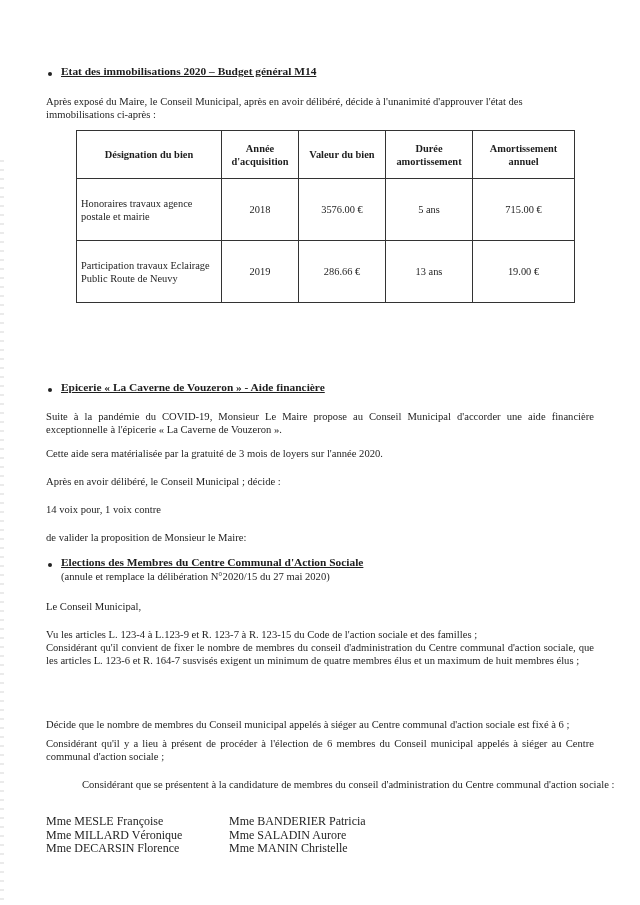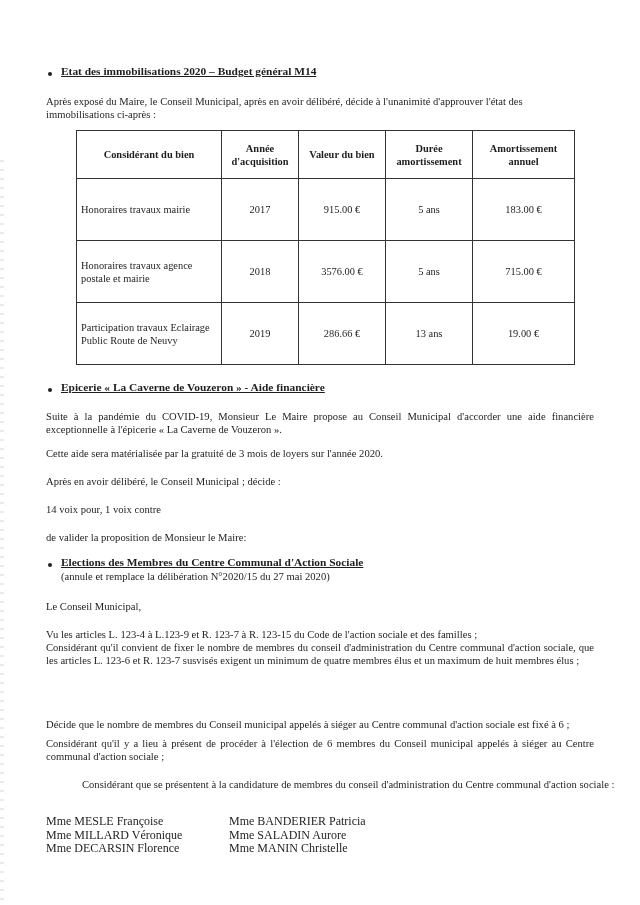--- a/index.html
+++ b/index.html
@@ -30,32 +30,25 @@
 <div class="scan-edge"></div>
 
 <span class="bullet" style="left:48px;top:72px;"></span>
 <div class="abs heading" style="left:61px;top:65px;">Etat des immobilisations 2020 – Budget général M14</div>
 <div class="abs" style="left:46px;top:95px;white-space:nowrap;">Après exposé du Maire, le Conseil Municipal, après en avoir délibéré, décide à l'unanimité d'approuver l'état des</div>
 <div class="abs" style="left:46px;top:108px;">immobilisations ci-après :</div>
 
 <table class="immo">
   <tbody>
       <tr>
-    <th style="width:136px;">Considérant du bien</th>
+    <th style="width:136px;">Désignation du bien</th>
     <th style="width:68px;">Année d'acquisition</th>
     <th style="width:78px;">Valeur du bien</th>
     <th style="width:78px;">Durée amortissement</th>
     <th style="width:93px;">Amortissement annuel</th>
-  </tr>
-  <tr>
-    <td>Honoraires travaux mairie</td>
-    <td class="c">2017</td>
-    <td class="c">915.00 €</td>
-    <td class="c">5 ans</td>
-    <td class="c">183.00 €</td>
   </tr>
   <tr>
     <td>Honoraires travaux agence postale et mairie</td>
     <td class="c">2018</td>
     <td class="c">3576.00 €</td>
     <td class="c">5 ans</td>
     <td class="c">715.00 €</td>
   </tr>
   <tr>
     <td>Participation travaux Eclairage Public Route de Neuvy</td>
@@ -73,21 +66,21 @@
 <div class="para" style="top:447px;">Cette aide sera matérialisée par la gratuité de 3 mois de loyers sur l'année 2020.</div>
 <div class="para" style="top:475px;">Après en avoir délibéré, le Conseil Municipal ; décide :</div>
 <div class="para" style="top:503px;">14 voix pour, 1 voix contre</div>
 <div class="para" style="top:531px;">de valider la proposition de Monsieur le Maire:</div>
 
 <span class="bullet" style="left:48px;top:563px;"></span>
 <div class="abs heading" style="left:61px;top:556px;">Elections des Membres du Centre Communal d'Action Sociale</div>
 <div class="abs" style="left:61px;top:570px;">(annule et remplace la délibération N°2020/15 du 27 mai 2020)</div>
 <div class="para" style="top:600px;">Le Conseil Municipal,</div>
 <div class="para" style="top:628px;">Vu les articles L. 123-4 à L.123-9 et R. 123-7 à R. 123-15 du Code de l'action sociale et des familles ;</div>
-<div class="para" style="top:641px;">Considérant qu'il convient de fixer le nombre de membres du conseil d'administration du Centre communal d'action sociale, que les articles L. 123-6 et R. 123-7 susvisés exigent un minimum de quatre membres élus et un maximum de huit membres élus ;</div>
+<div class="para" style="top:641px;">Considérant qu'il convient de fixer le nombre de membres du conseil d'administration du Centre communal d'action sociale, que les articles L. 123-6 et R. 164-7 susvisés exigent un minimum de quatre membres élus et un maximum de huit membres élus ;</div>
 <div class="para" style="top:718px;">Décide que le nombre de membres du Conseil municipal appelés à siéger au Centre communal d'action sociale est fixé à 6 ;</div>
 <div class="para" style="top:737px;">Considérant qu'il y a lieu à présent de procéder à l'élection de 6 membres du Conseil municipal appelés à siéger au Centre communal d'action sociale ;</div>
 <div class="para" style="top:778px;margin-left:36px;">Considérant que se présentent à la candidature de membres du conseil d'administration du Centre communal d'action sociale :</div>
 
 <div class="names" style="left:46px;">
   <div>Mme MESLE Françoise</div>
   <div>Mme MILLARD Véronique</div>
   <div>Mme DECARSIN Florence</div>
 </div>
 <div class="names" style="left:229px;">

